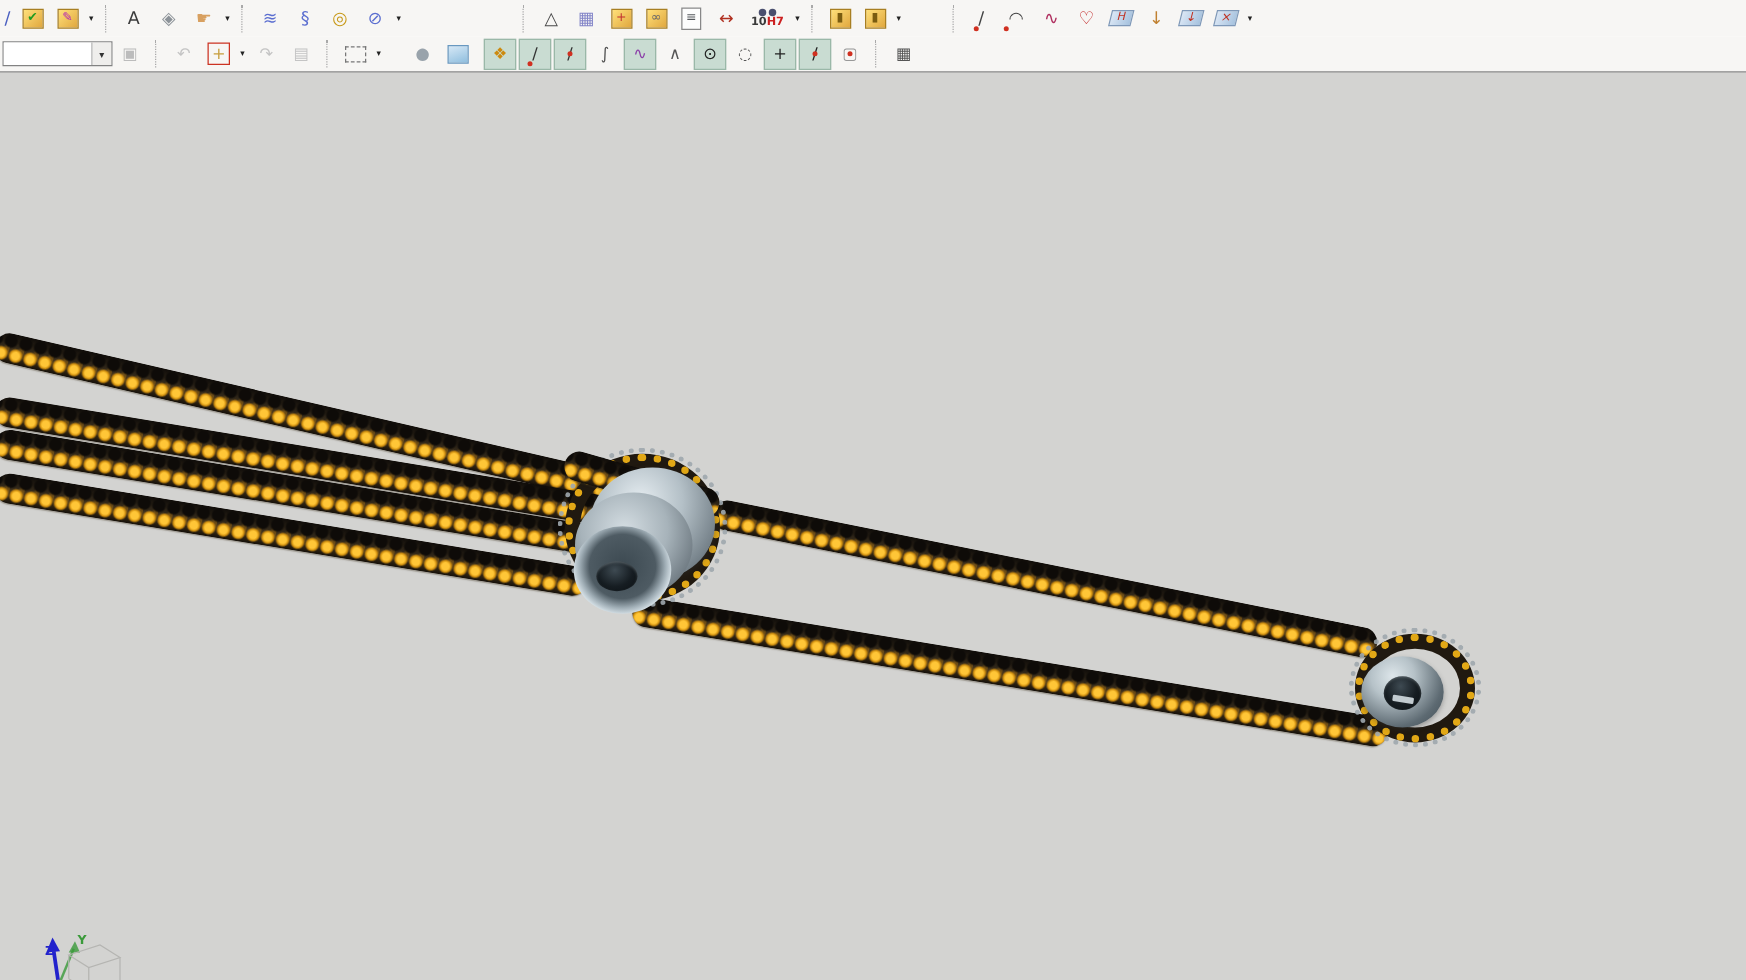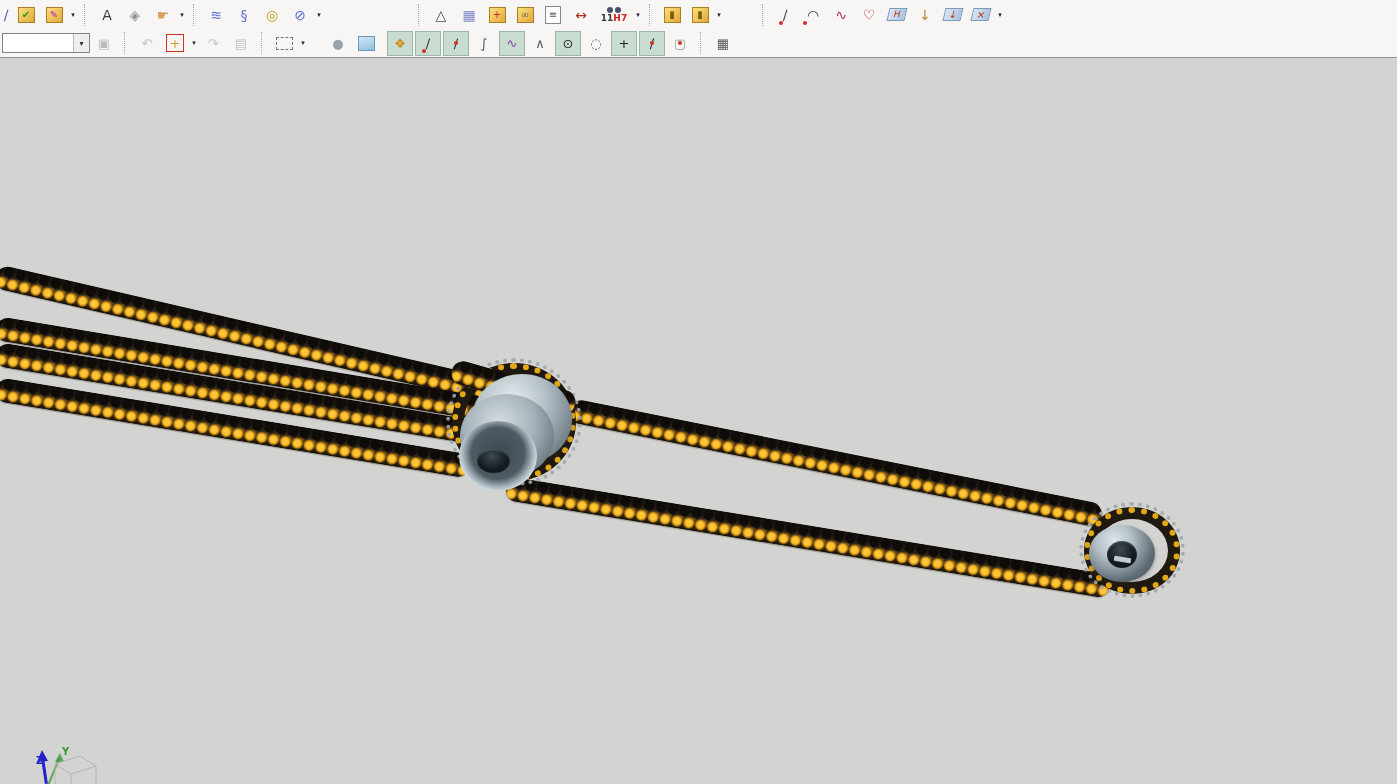--- a/index.html
+++ b/index.html
@@ -151,21 +151,21 @@
     <div class="tbtn">
       <span class="g ic-page" style="color: rgb(85, 88, 92);">≡</span>
     </div>
     <div class="tbtn">
       <span class="g" style="color: rgb(176, 48, 32);">↔</span>
     </div>
     <div class="tbtn wide">
       <div class="tolcol">
         <span class="ic-binoc"></span>
         <div class="tolrow">
-          <span style="color: rgb(58, 58, 58);">11</span>
+          <span style="color: rgb(58, 58, 58);">10</span>
           <span style="color: rgb(204, 32, 32);">H7</span>
         </div>
       </div>
     </div>
     <span class="caret">▾</span>
     <div class="sep"></div>
     <div class="tbtn">
       <span class="g ic-cube" style="color: rgb(122, 92, 16);">▮</span>
     </div>
     <div class="tbtn">

